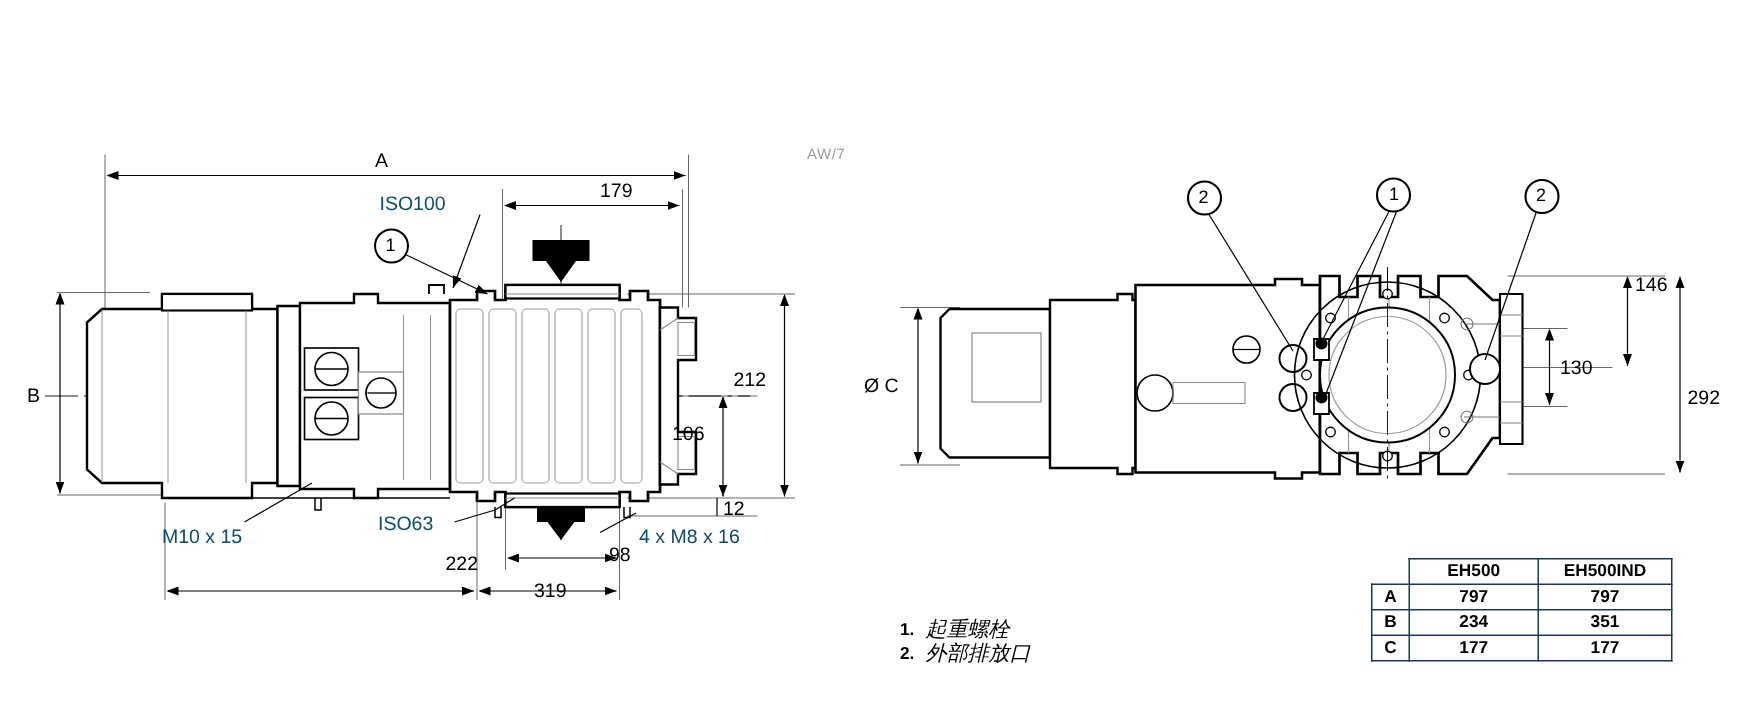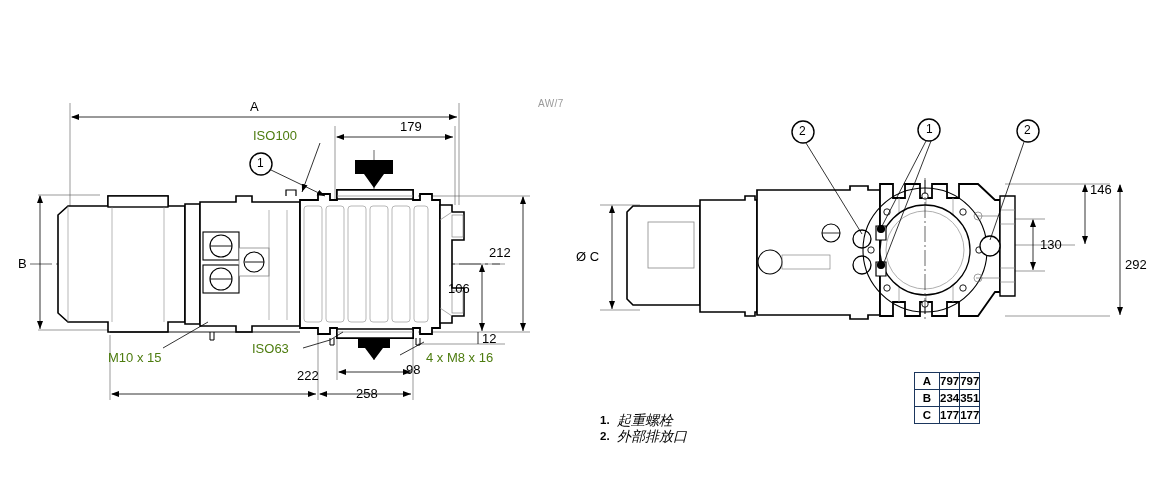--- a/index.html
+++ b/index.html
@@ -2,21 +2,21 @@
 <html><head>
 <meta charset="utf-8">
 <style>
   html,body{margin:0;padding:0;background:#ffffff;}
   body{width:1160px;height:480px;position:relative;overflow:hidden;
        font-family:"Liberation Sans",sans-serif;color:#000;}
   #stage{position:absolute;left:0;top:0;width:1160px;height:480px;}
   svg.dwg{position:absolute;left:0;top:0;width:1160px;height:480px;}
 
   .lbl{position:absolute;font-family:"Liberation Sans",sans-serif;
-       font-size:13px;color:#4d7c0f;white-space:nowrap;}
+       font-size:13px;color:#0c4a6e;white-space:nowrap;}
   .dimtxt{position:absolute;font-size:13px;color:#000;white-space:nowrap;}
   .wm{position:absolute;font-size:10px;color:#9a9a9a;letter-spacing:.4px;}
 
   .legend{position:absolute;left:600px;top:412px;font-size:11.5px;line-height:16px;}
   .legend .row{display:flex;align-items:flex-start;}
   .legend .num{font-weight:bold;width:17px;}
   .legend .txt{font-family:"DejaVu Sans",sans-serif;font-size:14px;font-style:italic;}
 
   table.spec{position:absolute;left:914px;top:372px;border-collapse:collapse;
              font-size:11.5px;font-weight:bold;text-align:center;}
@@ -257,21 +257,21 @@
   </svg>
 
   <div class="dimtxt" style="left:250px;top:99px;">A</div>
   <div class="dimtxt" style="left:18px;top:256px;">B</div>
   <div class="dimtxt" style="left:400px;top:119px;">179</div>
   <div class="dimtxt" style="left:489px;top:245px;">212</div>
   <div class="dimtxt" style="left:448px;top:281px;">106</div>
   <div class="dimtxt" style="left:482px;top:331px;">12</div>
   <div class="dimtxt" style="left:386px;top:362px;margin-left:20px;">98</div>
   <div class="dimtxt" style="left:249px;top:368px;margin-left:48px;">222</div>
-  <div class="dimtxt" style="left:356px;top:386px;">258</div>
+  <div class="dimtxt" style="left:356px;top:386px;">319</div>
 
   <div class="lbl" style="left:253px;top:128px;">ISO100</div>
   <div class="lbl" style="left:252px;top:341px;">ISO63</div>
   <div class="lbl" style="left:108px;top:350px;">M10 x 15</div>
   <div class="lbl" style="left:426px;top:350px;">4 x M8 x 16</div>
   <div class="dimtxt" style="left:257px;top:156px;font-size:12px;">1</div>
 
   <div class="dimtxt" style="left:576px;top:249px;">Ø C</div>
   <div class="dimtxt" style="left:1090px;top:182px;">146</div>
   <div class="dimtxt" style="left:1040px;top:237px;">130</div>
@@ -289,20 +289,25 @@
       <span class="txt">起重螺栓</span>
     </div>
     <div class="row">
       <span class="num">2.</span>
       <span class="txt">外部排放口</span>
     </div>
   </div>
 
   <table class="spec">
     <tbody>
+        <tr>
+      <td class="corner rowhdr"></td>
+      <th class="c1">EH500</th>
+      <th class="c2">EH500IND</th>
+    </tr>
     <tr>
       <td class="rowhdr">A</td>
       <td>797</td>
       <td>797</td>
     </tr>
     <tr>
       <td class="rowhdr">B</td>
       <td>234</td>
       <td>351</td>
     </tr>

